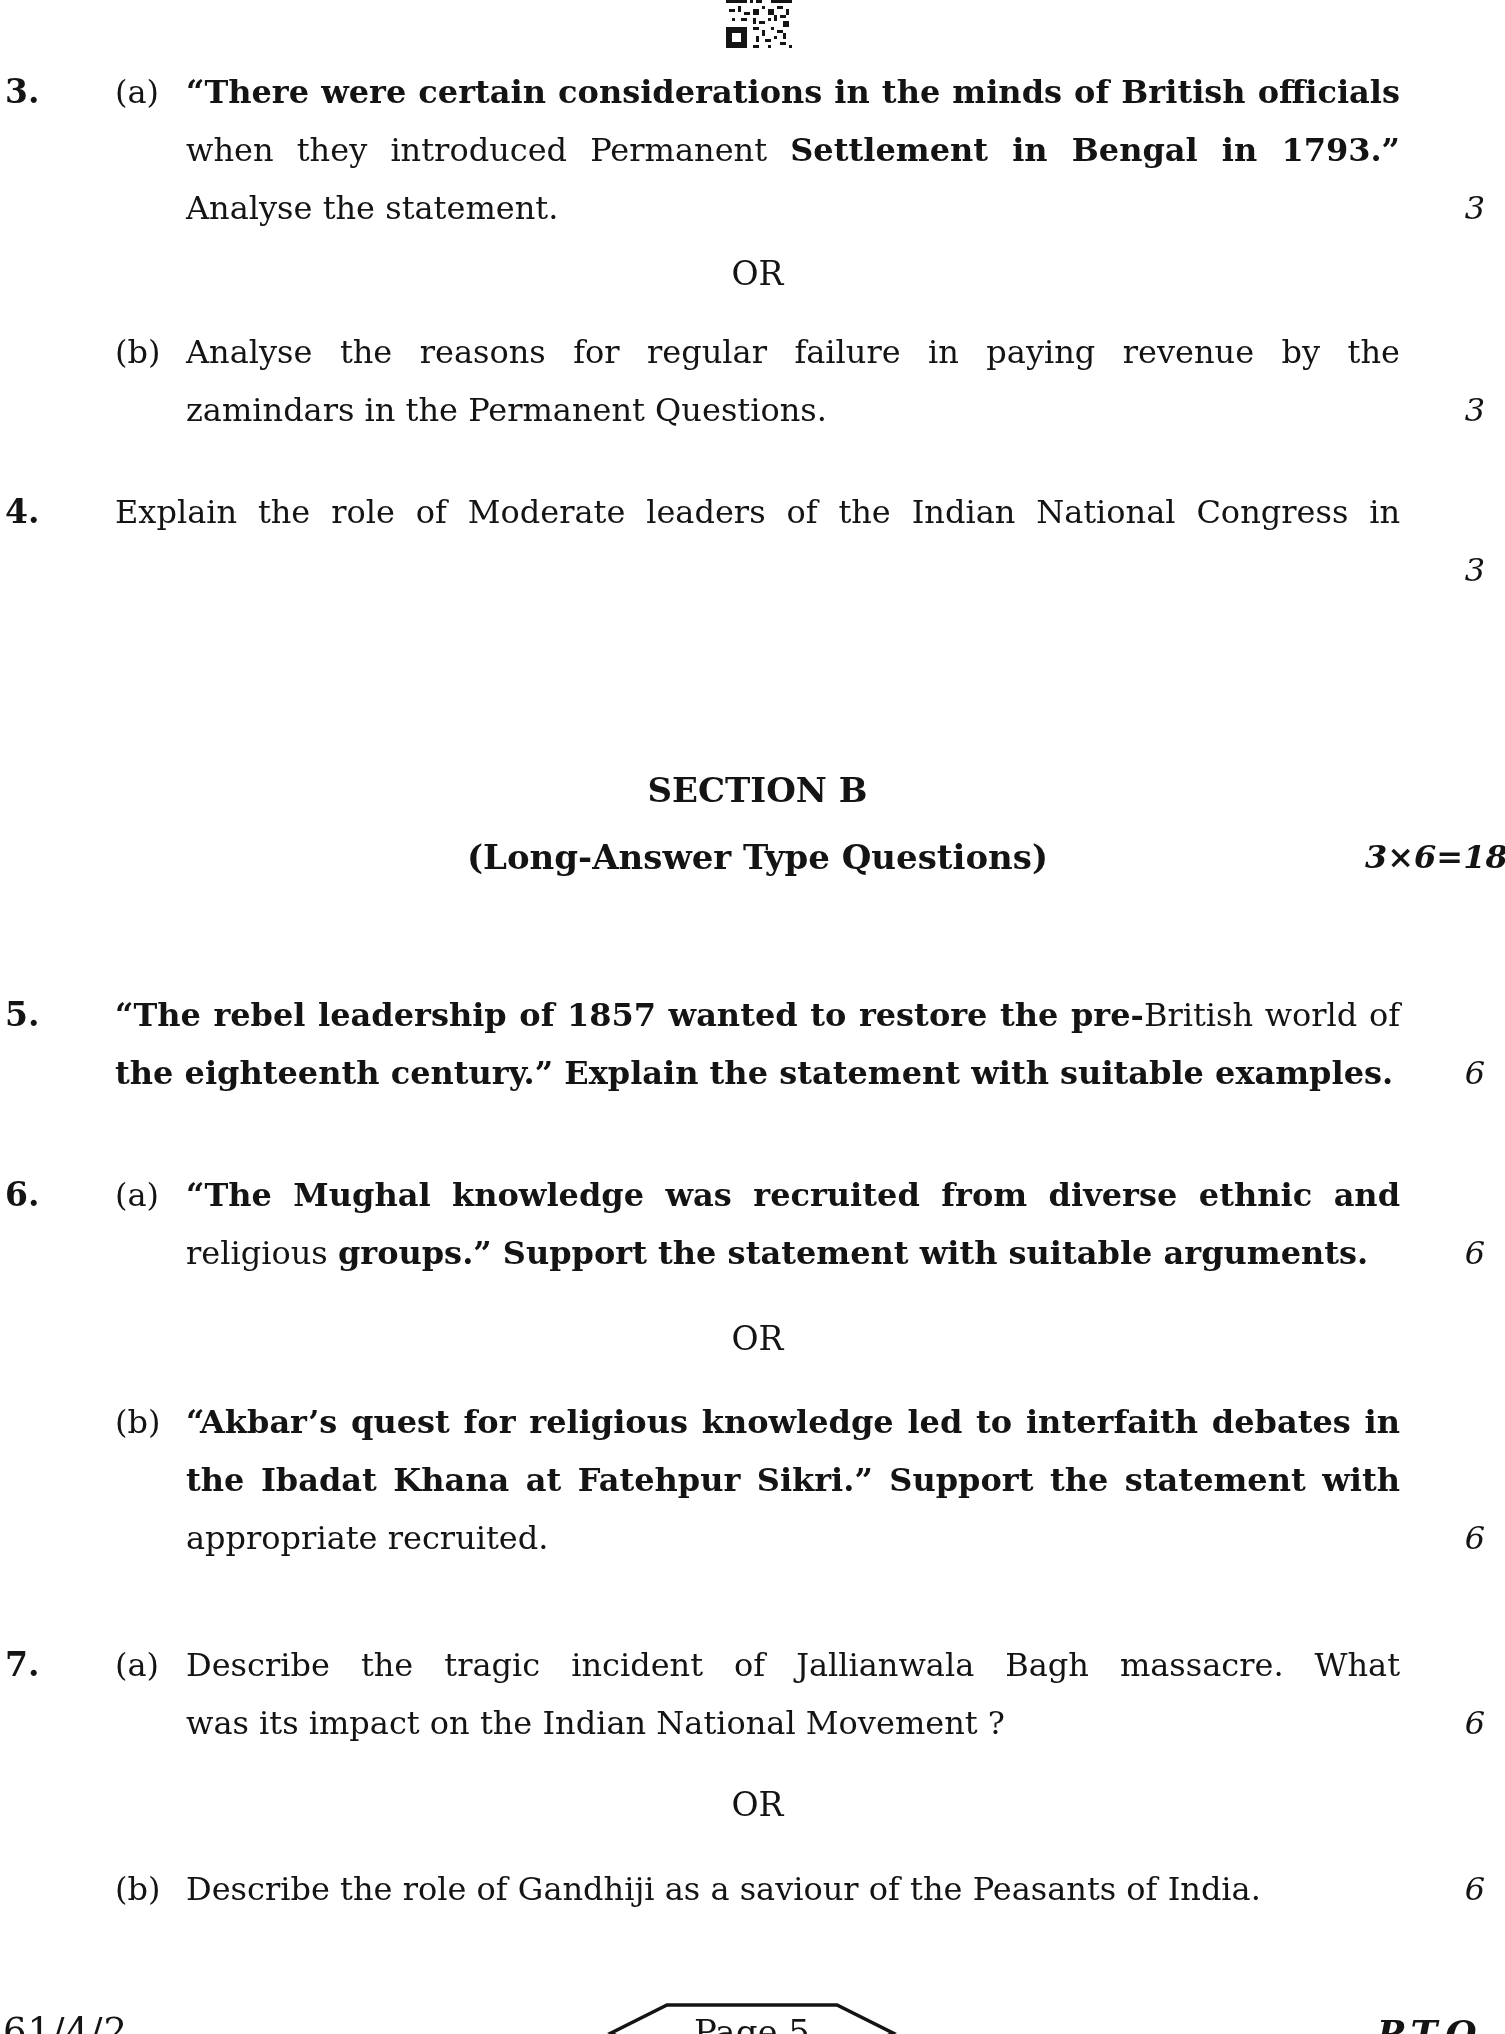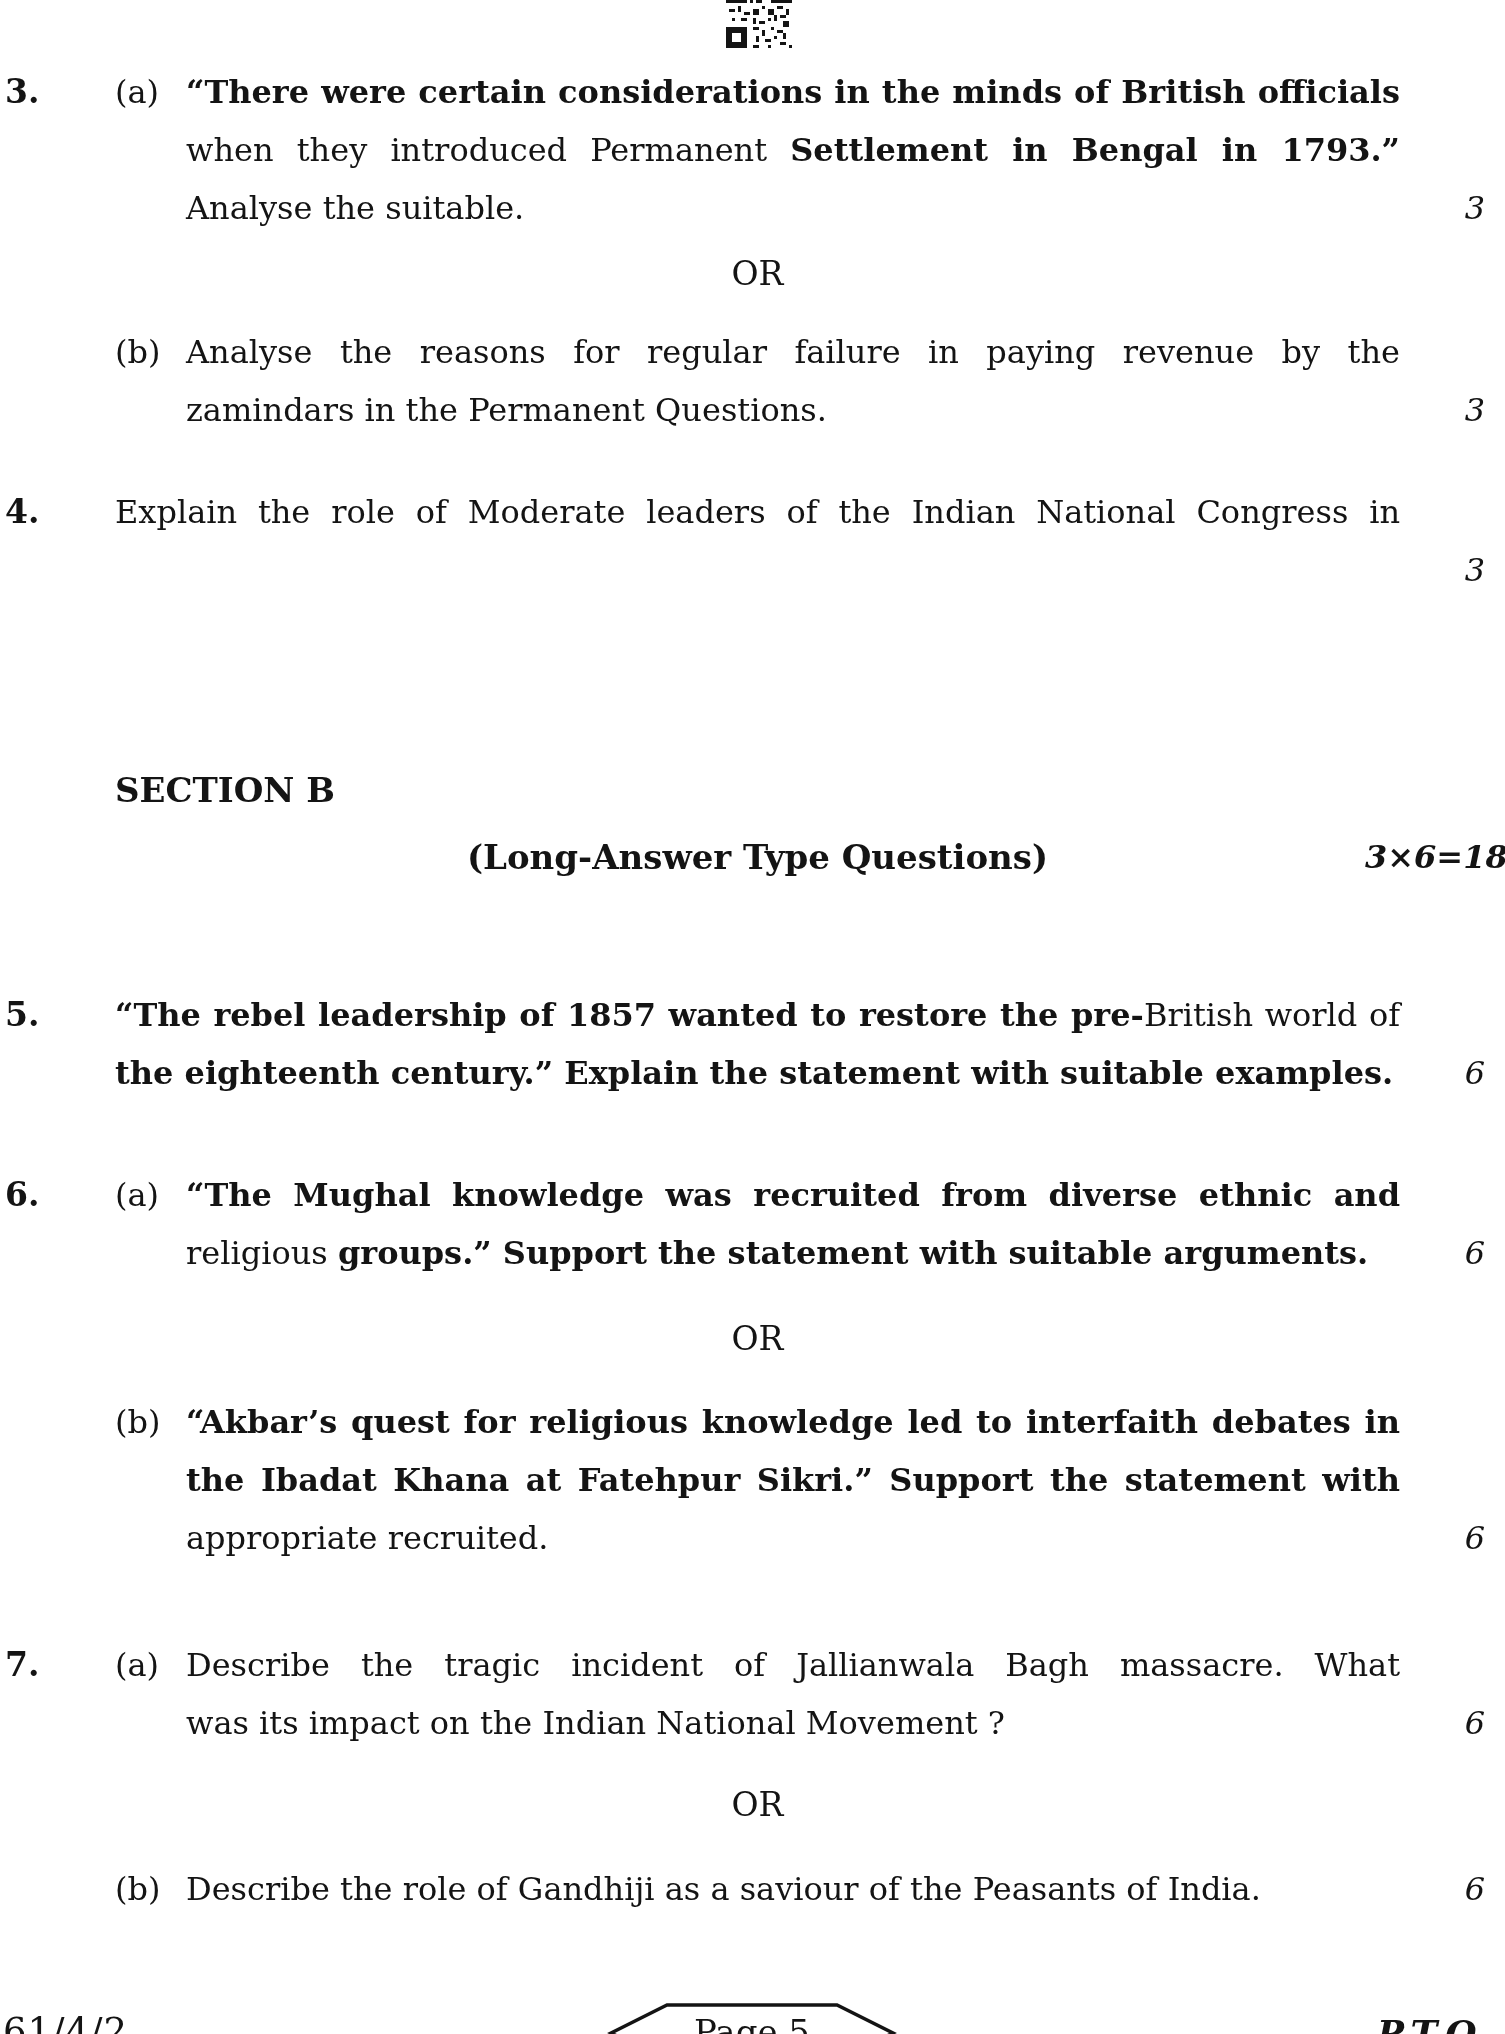--- a/index.html
+++ b/index.html
@@ -23,21 +23,21 @@
   .line.justify{text-align:justify;text-align-last:justify;}
   .seg-bold{font-weight:bold;}
   .marks{
     position:absolute;right:-85px;top:0;width:85px;text-align:right;
     font-style:italic;font-size:32px;line-height:58px;
   }
   .or-row{text-align:center;font-weight:normal;font-size:33px;line-height:58px;}
   #b0 .or-row{margin-top:8px}  #b0 .or-row + .part{margin-top:20px}
   #b4 .or-row{margin-top:28px} #b4 .or-row + .part{margin-top:25px}
   #b5 .or-row{margin-top:24px} #b5 .or-row + .part{margin-top:26px}
-  .sec-title{text-align:left;font-weight:bold;font-size:34px;line-height:58px;}
+  .sec-title{text-align:center;font-weight:bold;font-size:34px;line-height:58px;}
   .sec-sub-row{position:relative;text-align:center;font-weight:bold;font-size:34px;line-height:58px;margin-top:9px;}
   .sec-marks{
     position:absolute;right:-85px;top:0;width:120px;text-align:center;
     font-style:italic;font-weight:bold;font-size:32px;line-height:58px;
   }
   
   .paper-code{position:absolute;left:3px;top:2010px;font-size:37px;letter-spacing:1px;}
   .page-badge{position:absolute;left:607px;top:2001px;width:290px;height:64px;}
   .page-badge svg{position:absolute;left:0;top:0;}
   .page-label{position:absolute;left:0;top:11px;width:100%;text-align:center;font-size:34px;}
@@ -94,21 +94,21 @@
   </div>
 
   <main class="content">
       <section class="block" id="b0">
         <span class="q-number">3.</span>
         <div class="part">
           <span class="part-label">(a)</span>
           <div class="lines part-lines">
             <div class="line justify"><span class="seg-bold">“There were certain considerations in the minds of British officials</span></div>
             <div class="line justify"><span class="seg">when they introduced Permanent </span><span class="seg-bold">Settlement in Bengal in 1793.”</span></div>
-            <div class="line"><span class="seg">Analyse the suitable.</span><span class="marks">3</span></div>
+            <div class="line"><span class="seg">Analyse the statement.</span><span class="marks">3</span></div>
           </div>
         </div>
         <div class="or-row">OR</div>
         <div class="part">
           <span class="part-label">(b)</span>
           <div class="lines part-lines">
             <div class="line justify"><span class="seg">Analyse the reasons for regular failure in paying revenue by the</span></div>
             <div class="line"><span class="seg">zamindars in the Permanent Questions.</span><span class="marks">3</span></div>
           </div>
         </div>

